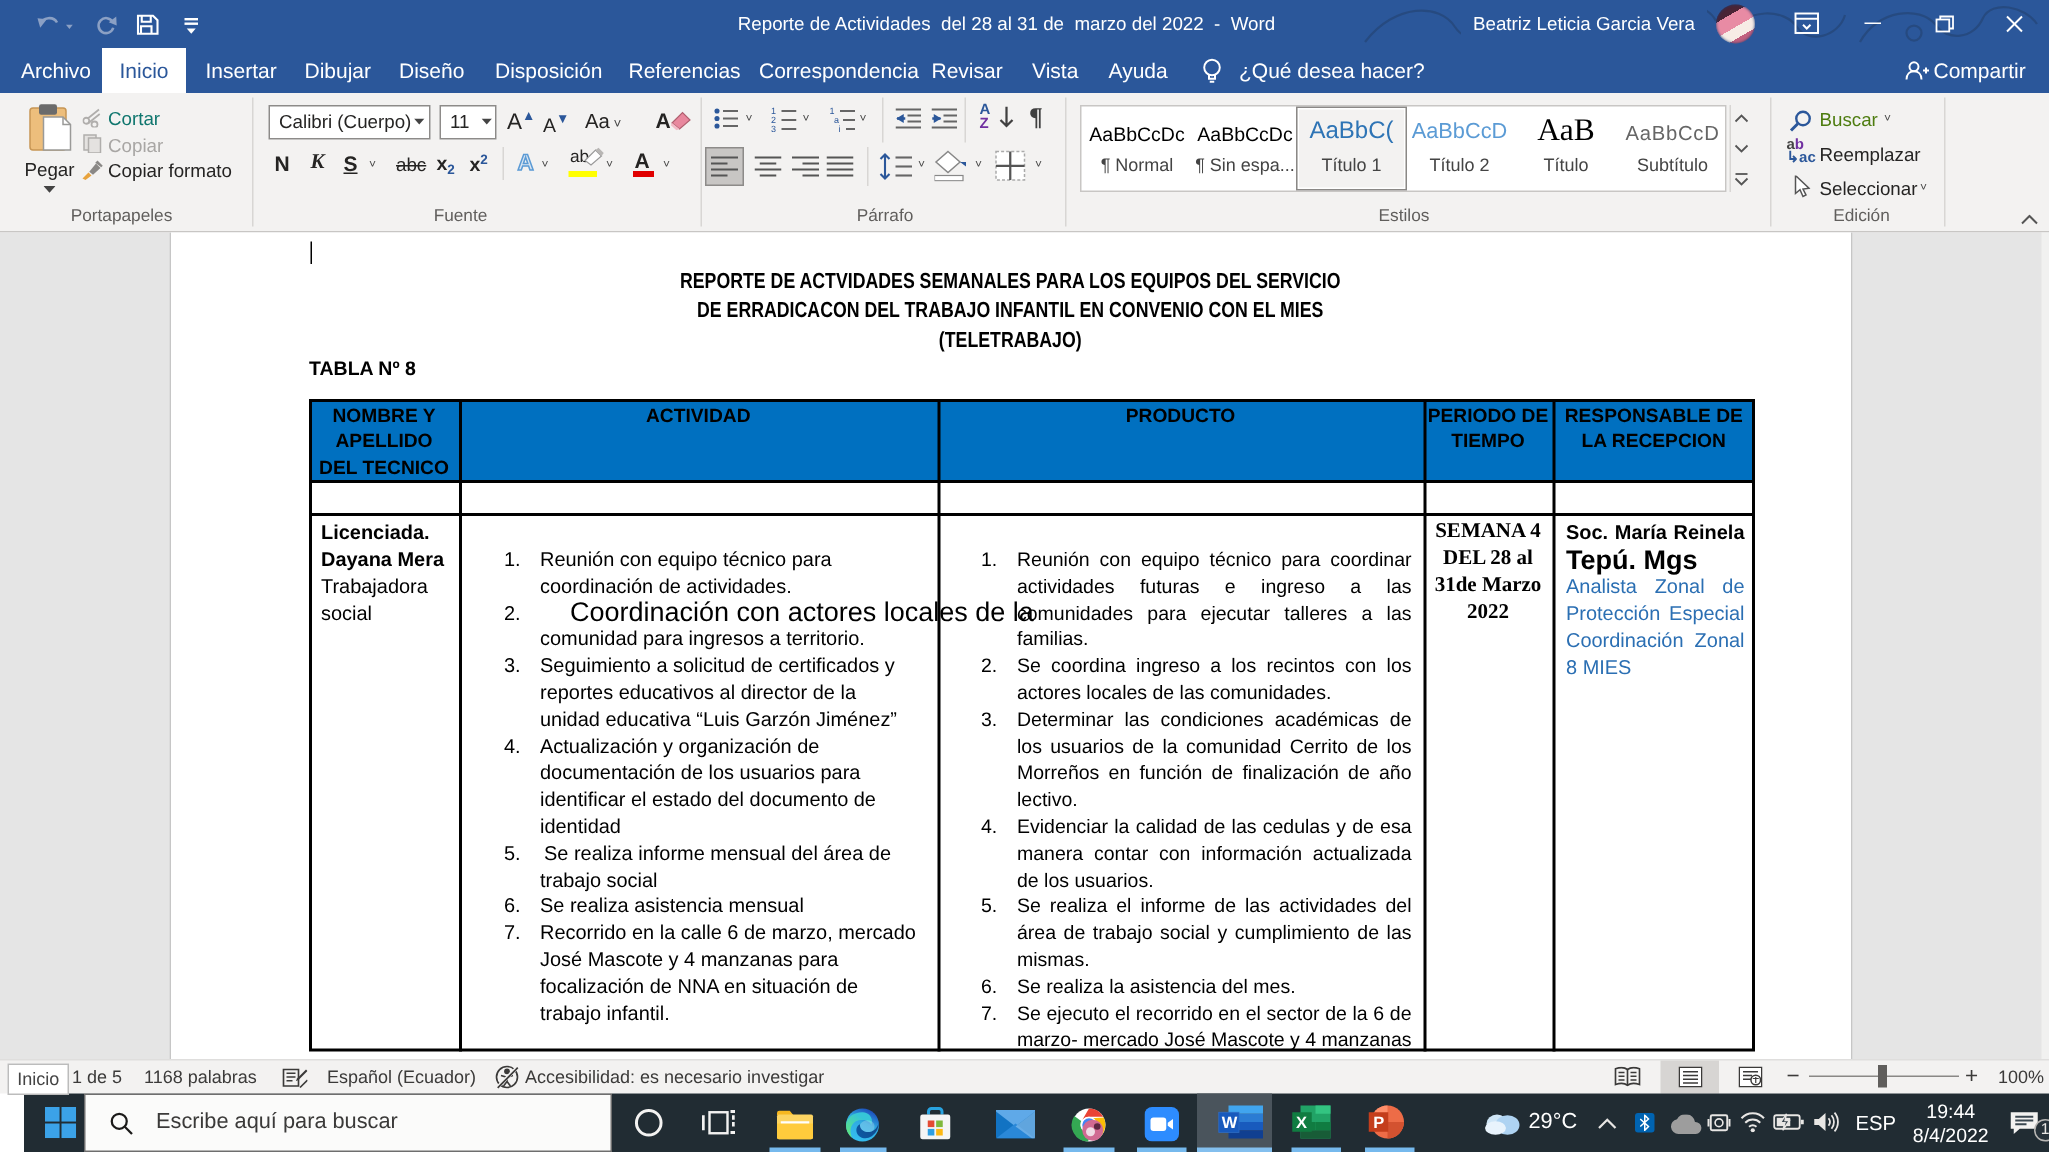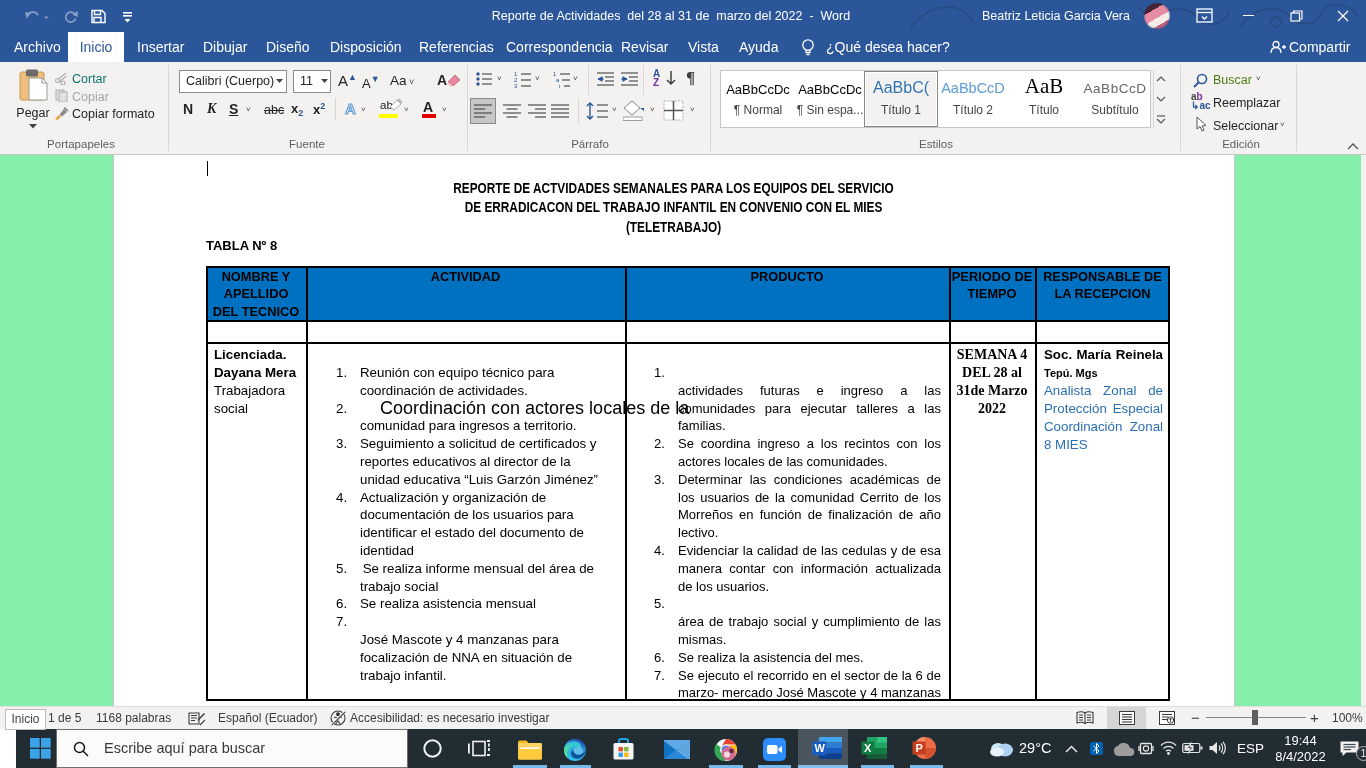--- a/index.html
+++ b/index.html
@@ -5,21 +5,21 @@
   html,body { width:1366px; height:768px; overflow:hidden; font-family:"Liberation Sans",sans-serif; }
   .abs { position:absolute; }
   #root { position:relative; width:1366px; height:768px; background:#fff; overflow:hidden; }
   #titlebar { position:absolute; left:0; top:0; width:1366px; height:32px; background:#2b579a; color:#fff; }
   #tabrow { position:absolute; left:0; top:32px; width:1366px; height:30px; background:#2b579a; color:#fff; font-size:14px; }
   .tab { position:absolute; top:0; height:30px; line-height:30px; }
   #ribbon { position:absolute; left:0; top:62px; width:1366px; height:93px; background:#f3f2f1; border-bottom:1px solid #c8c6c4; }
   .gsep { position:absolute; top:3px; height:86px; width:1px; background:#d8d6d4; }
   .glabel { position:absolute; top:76px; font-size:11.5px; color:#605e5c; transform:translateX(-50%); }
   .dlaunch { position:absolute; width:12px; height:12px; }
-  #docarea { position:absolute; left:0; top:155px; width:1366px; height:551px; background:#86efac;text-decoration:underline; }
+  #docarea { position:absolute; left:0; top:155px; width:1366px; height:551px; background:#e5e5e5;text-decoration:underline; }
   #statusbar { position:absolute; left:0; top:706px; width:1366px; height:23px; background:#f3f2f1; border-top:1px solid #dfdedd; font-size:12px; color:#3b3a39; }
   #taskbar { position:absolute; left:16px; top:729px; width:1366px; height:39px; background:#212c33; color:#fff;text-decoration:underline; }
   .dl { position:absolute; white-space:nowrap; color:#000; }
   .dj { position:absolute; text-align:justify; text-align-last:justify; color:#000; }
   .b { font-weight:bold; }
   .ser { font-family:"Liberation Serif",serif; }
   .blue { color:#2b6fb3; }
 </style></head>
 <body>
 <div id="root">
@@ -429,53 +429,56 @@
 <div class="dl" style="left:360px;top:333.5px;font-size:13.3px;line-height:17.8px">Actualización y organización de</div>
 <div class="dl" style="left:360px;top:351.3px;font-size:13.3px;line-height:17.8px">documentación de los usuarios para</div>
 <div class="dl" style="left:360px;top:369.1px;font-size:13.3px;line-height:17.8px">identificar el estado del documento de</div>
 <div class="dl" style="left:360px;top:386.9px;font-size:13.3px;line-height:17.8px">identidad</div>
 <div class="dl" style="left:336px;top:404.7px;font-size:13.3px;line-height:17.8px">5.</div>
 <div class="dl" style="left:360px;top:404.7px;font-size:13.3px;line-height:17.8px"> Se realiza informe mensual del área de</div>
 <div class="dl" style="left:360px;top:422.5px;font-size:13.3px;line-height:17.8px">trabajo social</div>
 <div class="dl" style="left:336px;top:440.3px;font-size:13.3px;line-height:17.8px">6.</div>
 <div class="dl" style="left:360px;top:440.3px;font-size:13.3px;line-height:17.8px">Se realiza asistencia mensual</div>
 <div class="dl" style="left:336px;top:458.1px;font-size:13.3px;line-height:17.8px">7.</div>
+<div class="dl" style="left:360px;top:458.1px;font-size:13.3px;line-height:17.8px">Recorrido en la calle 6 de marzo, mercado</div>
 <div class="dl" style="left:360px;top:475.9px;font-size:13.3px;line-height:17.8px">José Mascote y 4 manzanas para</div>
 <div class="dl" style="left:360px;top:493.7px;font-size:13.3px;line-height:17.8px">focalización de NNA en situación de</div>
 <div class="dl" style="left:360px;top:511.5px;font-size:13.3px;line-height:17.8px">trabajo infantil.</div>
 <div class="dl" style="left:654px;top:208.9px;font-size:13px;line-height:17.8px">1.</div>
+<div class="dj" style="left:678px;top:208.9px;width:263px;font-size:13px;line-height:17.8px">Reunión con equipo técnico para coordinar</div>
 <div class="dj" style="left:678px;top:226.7px;width:263px;font-size:13px;line-height:17.8px">actividades futuras e ingreso a las</div>
 <div class="dj" style="left:678px;top:244.5px;width:263px;font-size:13px;line-height:17.8px">comunidades para ejecutar talleres a las</div>
 <div class="dl" style="left:678px;top:262.3px;font-size:13px;line-height:17.8px">familias.</div>
 <div class="dl" style="left:654px;top:280.1px;font-size:13px;line-height:17.8px">2.</div>
 <div class="dj" style="left:678px;top:280.1px;width:263px;font-size:13px;line-height:17.8px">Se coordina ingreso a los recintos con los</div>
 <div class="dl" style="left:678px;top:297.9px;font-size:13px;line-height:17.8px">actores locales de las comunidades.</div>
 <div class="dl" style="left:654px;top:315.7px;font-size:13px;line-height:17.8px">3.</div>
 <div class="dj" style="left:678px;top:315.7px;width:263px;font-size:13px;line-height:17.8px">Determinar las condiciones académicas de</div>
 <div class="dj" style="left:678px;top:333.5px;width:263px;font-size:13px;line-height:17.8px">los usuarios de la comunidad Cerrito de los</div>
 <div class="dj" style="left:678px;top:351.3px;width:263px;font-size:13px;line-height:17.8px">Morreños en función de finalización de año</div>
 <div class="dl" style="left:678px;top:369.1px;font-size:13px;line-height:17.8px">lectivo.</div>
 <div class="dl" style="left:654px;top:386.9px;font-size:13px;line-height:17.8px">4.</div>
 <div class="dj" style="left:678px;top:386.9px;width:263px;font-size:13px;line-height:17.8px">Evidenciar la calidad de las cedulas y de esa</div>
 <div class="dj" style="left:678px;top:404.7px;width:263px;font-size:13px;line-height:17.8px">manera contar con información actualizada</div>
 <div class="dl" style="left:678px;top:422.5px;font-size:13px;line-height:17.8px">de los usuarios.</div>
 <div class="dl" style="left:654px;top:440.3px;font-size:13px;line-height:17.8px">5.</div>
+<div class="dj" style="left:678px;top:440.3px;width:263px;font-size:13px;line-height:17.8px">Se realiza el informe de las actividades del</div>
 <div class="dj" style="left:678px;top:458.1px;width:263px;font-size:13px;line-height:17.8px">área de trabajo social y cumplimiento de las</div>
 <div class="dl" style="left:678px;top:475.9px;font-size:13px;line-height:17.8px">mismas.</div>
 <div class="dl" style="left:654px;top:493.7px;font-size:13px;line-height:17.8px">6.</div>
 <div class="dl" style="left:678px;top:493.7px;font-size:13px;line-height:17.8px">Se realiza la asistencia del mes.</div>
 <div class="dl" style="left:654px;top:511.5px;font-size:13px;line-height:17.8px">7.</div>
 <div class="dj" style="left:678px;top:511.5px;width:263px;font-size:13px;line-height:17.8px">Se ejecuto el recorrido en el sector de la 6 de</div>
 <div class="dj" style="left:678px;top:529.3px;width:263px;font-size:13px;line-height:17.8px">marzo- mercado José Mascote y 4 manzanas</div>
 <div class="dl b ser" style="left:992px;top:191.0px;transform:translateX(-50%);font-size:14px;line-height:18px">SEMANA 4</div>
 <div class="dl b ser" style="left:992px;top:209.0px;transform:translateX(-50%);font-size:14px;line-height:18px">DEL 28 al</div>
 <div class="dl b ser" style="left:992px;top:227.0px;transform:translateX(-50%);font-size:14px;line-height:18px">31de Marzo</div>
 <div class="dl b ser" style="left:992px;top:245.0px;transform:translateX(-50%);font-size:14px;line-height:18px">2022</div>
 <div class="dj b" style="left:1044px;top:191.0px;width:119px;font-size:13.3px;line-height:18px">Soc. María Reinela</div>
-<div class="dl b" style="left:1044px;top:209.0px;font-size:11px;line-height:18px">Tepú. Mgs</div>
+<div class="dl b" style="left:1044px;top:209.0px;font-size:18px;line-height:18px">Tepú. Mgs</div>
 <div class="dj blue" style="left:1044px;top:227.0px;width:119px;font-size:13.3px;line-height:18px">Analista Zonal de</div>
 <div class="dj blue" style="left:1044px;top:245.0px;width:119px;font-size:13.3px;line-height:18px">Protección Especial</div>
 <div class="dj blue" style="left:1044px;top:263.0px;width:119px;font-size:13.3px;line-height:18px">Coordinación Zonal</div>
 <div class="dl blue" style="left:1044px;top:281.0px;font-size:13.3px;line-height:18px">8 MIES</div>
 </div>
 <div id="statusbar">
   <div class="abs" style="left:48px;top:0;height:22px;line-height:22px">1 de 5</div>
   <div class="abs" style="left:96px;top:0;height:22px;line-height:22px">1168 palabras</div>
   <svg class="abs" style="left:188px;top:4px" width="17" height="15" viewBox="0 0 17 15">
         <g fill="none" stroke="#3b3a39" stroke-width="1.1">

